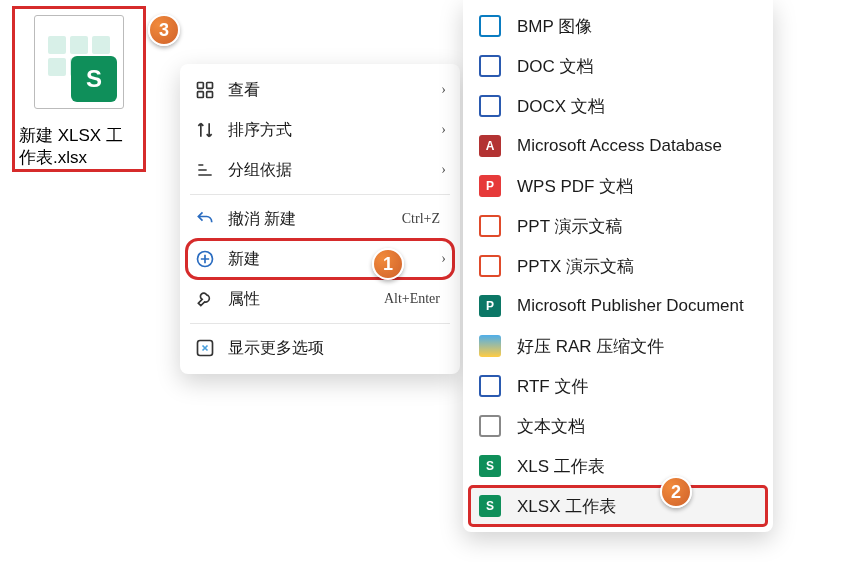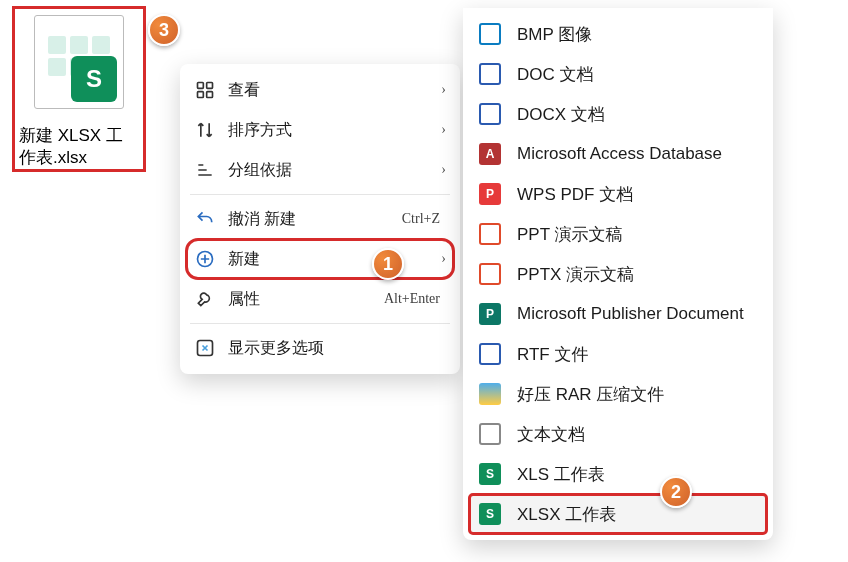--- a/index.html
+++ b/index.html
@@ -121,21 +121,21 @@
       outline: 3px solid #d62b2b;
       outline-offset: -2px;
       margin: 0 6px;
       padding: 0 8px;
       border-radius: 12px;
     }
 
     
     .menu2 {
       left: 463px;
-      top: 8px;
+      top: 0;
       width: 310px;
       border-radius: 0 0 8px 8px;
     }
     .sub-item {
       display: flex;
       align-items: center;
       height: 40px;
       padding: 0 16px;
     }
     .sub-item .file-ico {
@@ -311,26 +311,26 @@
   </div>
   <div class="sub-item">
     <span class="file-ico ic-pptx">P</span>
     <span class="sub-label">PPTX 演示文稿</span>
   </div>
   <div class="sub-item">
     <span class="file-ico ic-pub">P</span>
     <span class="sub-label">Microsoft Publisher Document</span>
   </div>
   <div class="sub-item">
+    <span class="file-ico ic-rar"></span>
+    <span class="sub-label">好压 RAR 压缩文件</span>
+  </div>
+  <div class="sub-item">
     <span class="file-ico ic-rtf">W</span>
     <span class="sub-label">RTF 文件</span>
-  </div>
-  <div class="sub-item">
-    <span class="file-ico ic-rar"></span>
-    <span class="sub-label">好压 RAR 压缩文件</span>
   </div>
   <div class="sub-item">
     <span class="file-ico ic-txt">≡</span>
     <span class="sub-label">文本文档</span>
   </div>
   <div class="sub-item">
     <span class="file-ico ic-xls">S</span>
     <span class="sub-label">XLS 工作表</span>
   </div>
   <div class="sub-item xlsx-highlight">

